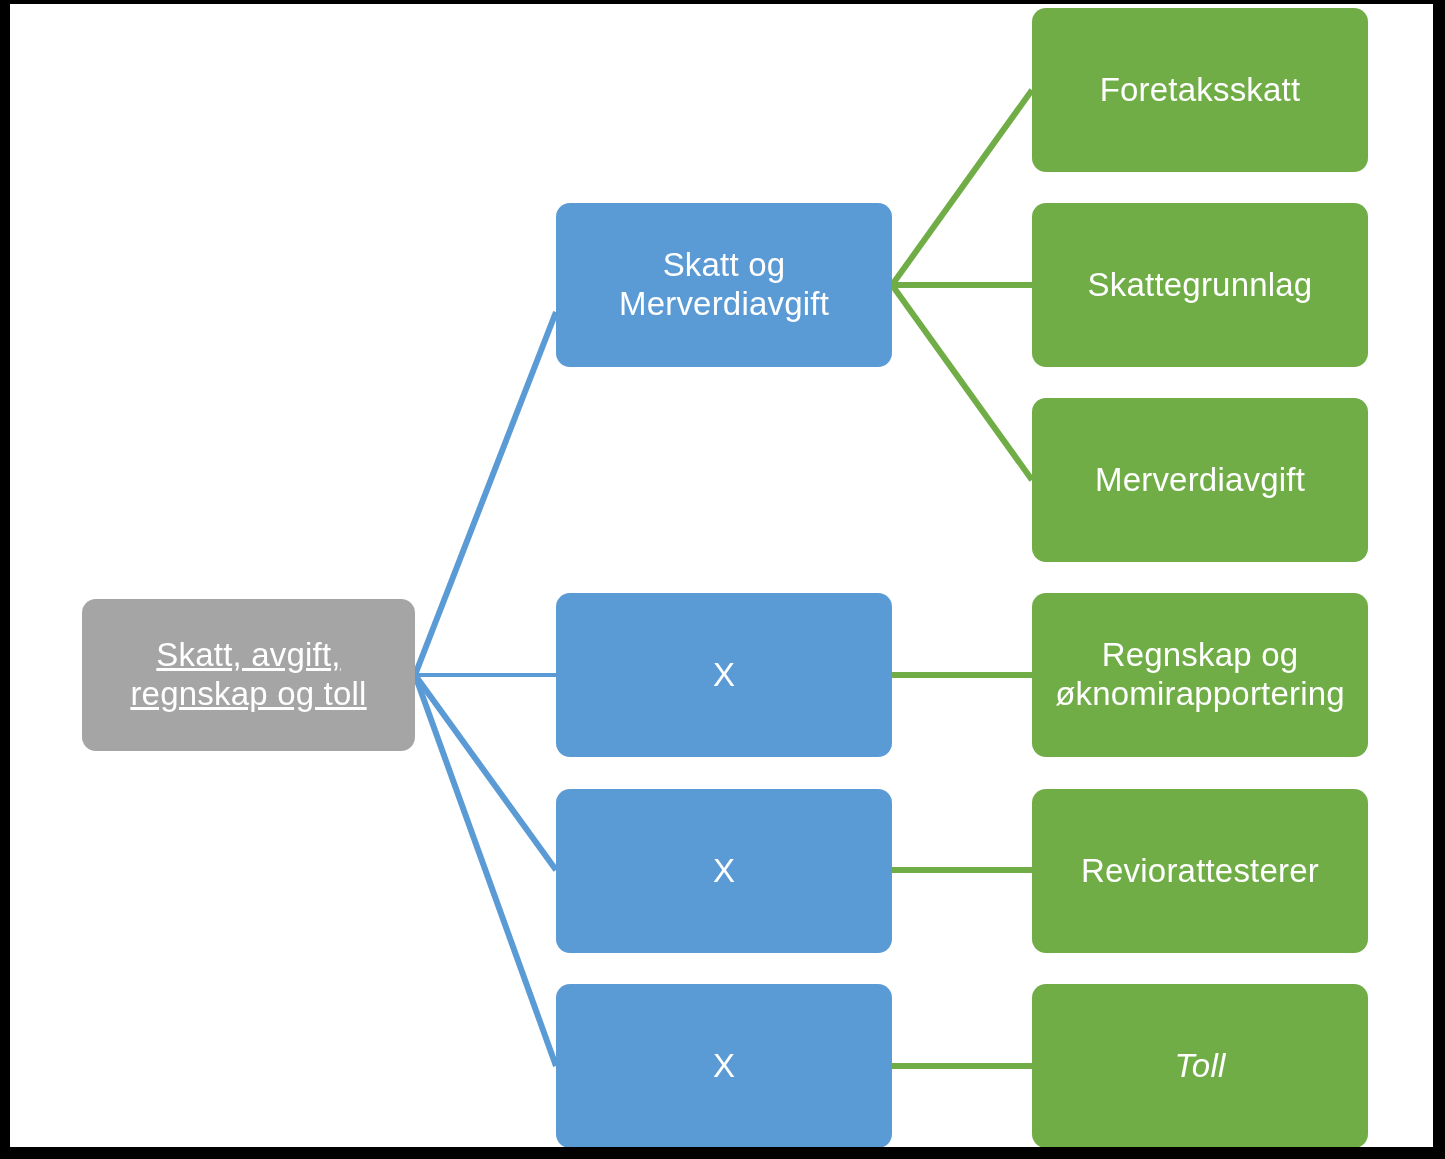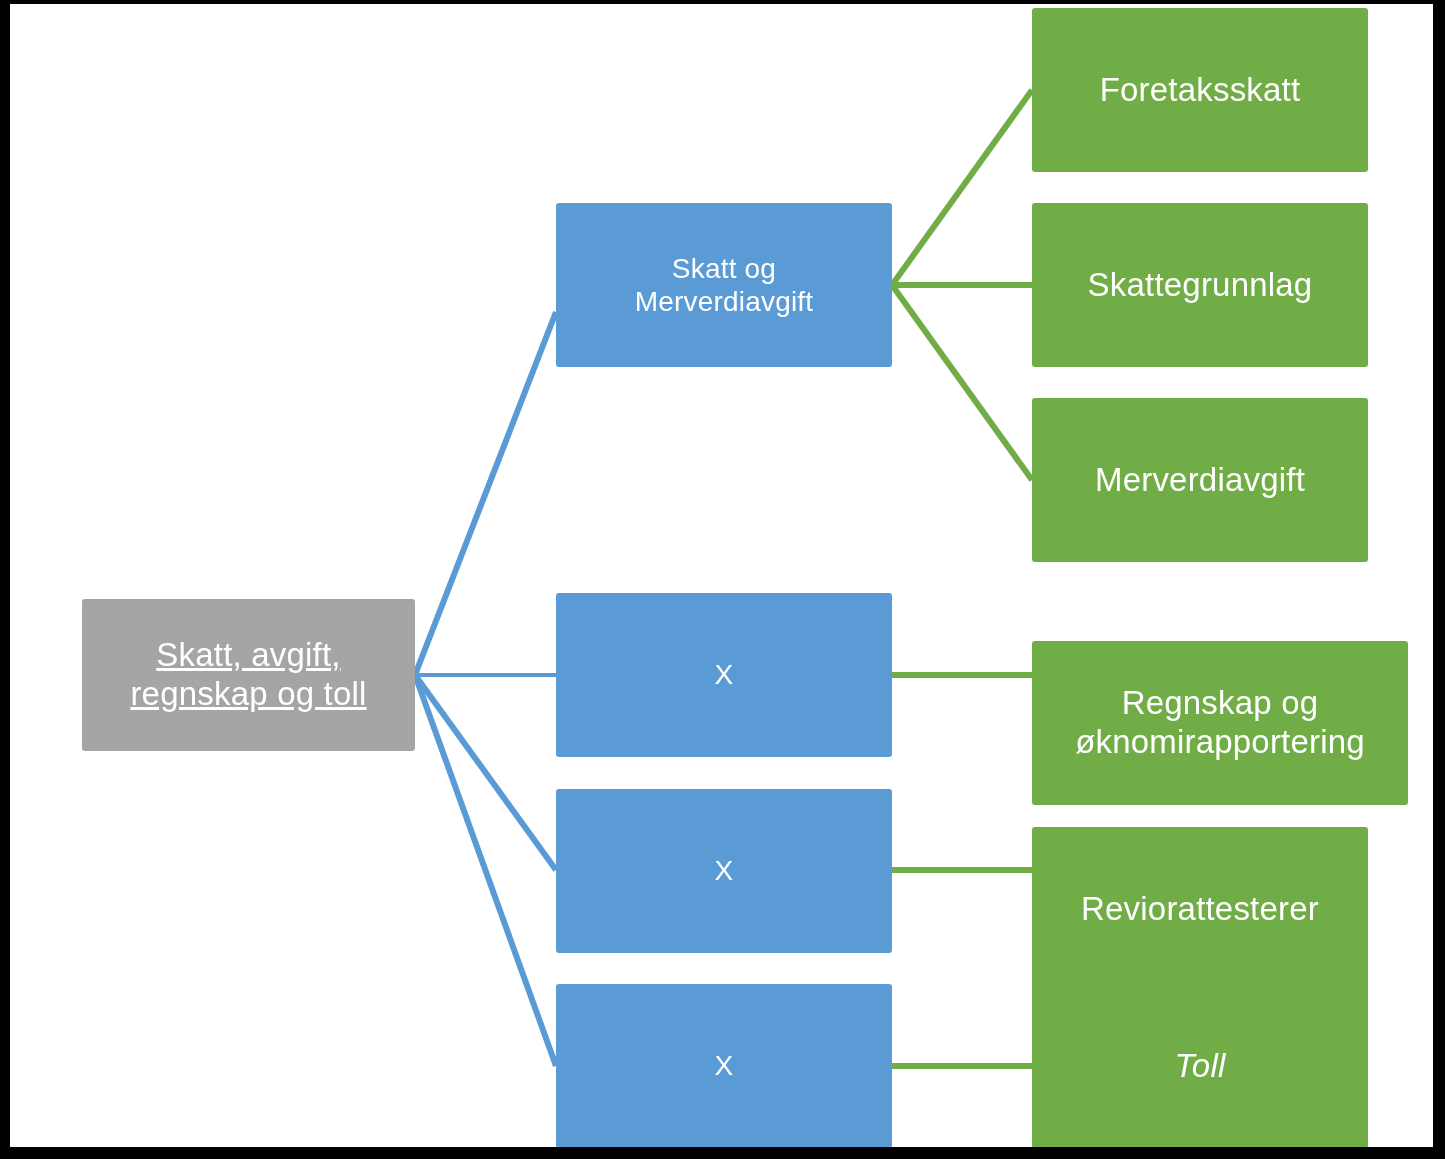--- a/index.html
+++ b/index.html
@@ -35,42 +35,42 @@
     position: absolute;
     left: 0;
     top: 0;
     width: 1423px;
     height: 1143px;
     pointer-events: none;
   }
 
   .node {
     position: absolute;
-    border-radius: 3px;
+    border-radius: 14px;
     display: flex;
     align-items: center;
     justify-content: center;
     text-align: center;
     color: #ffffff;
     font-weight: 400;
     line-height: 1.18;
     box-sizing: border-box;
     padding: 20px 14px;
     white-space: pre-line;
     letter-spacing: 0.2px;
   }
 
   .node.root {
     background: #a5a5a5;
     font-size: 33px;
     text-decoration: underline;
   }
   .node.branch {
     background: #5b9bd5;
-    font-size: 28px;
+    font-size: 33px;
   }
   .node.leaf {
     background: #70ad47;
     font-size: 33px;
   }
 </style>
 </head>
 <body>
 
 <div id="canvas">
@@ -107,21 +107,21 @@
     <div class="node branch" style="left:546px; top:785px; width:336px; height:164px;">X</div>
 
     <div class="node branch" style="left:546px; top:980px; width:336px; height:164px;">X</div>
 
     <div class="node leaf" style="left:1022px; top:4px; width:336px; height:164px;">Foretaksskatt</div>
 
     <div class="node leaf" style="left:1022px; top:199px; width:336px; height:164px;">Skattegrunnlag</div>
 
     <div class="node leaf" style="left:1022px; top:394px; width:336px; height:164px;">Merverdiavgift</div>
 
-    <div class="node leaf" style="left:1022px; top:589px; width:376px; height:164px;margin-top:48px;">Regnskap og
+    <div class="node leaf" style="left:1022px; top:589px; width:336px; height:164px;">Regnskap og
 øknomirapportering</div>
 
-    <div class="node leaf" style="left:1022px; top:823px; width:336px; height:164px;text-align:right;">Reviorattesterer</div>
+    <div class="node leaf" style="left:1022px; top:785px; width:336px; height:164px;text-align:right;">Reviorattesterer</div>
 
     <div class="node leaf" style="left:1022px; top:980px; width:336px; height:164px;font-style:italic;">Toll</div>
 
   </div>
 </div>
 
 </body></html>

